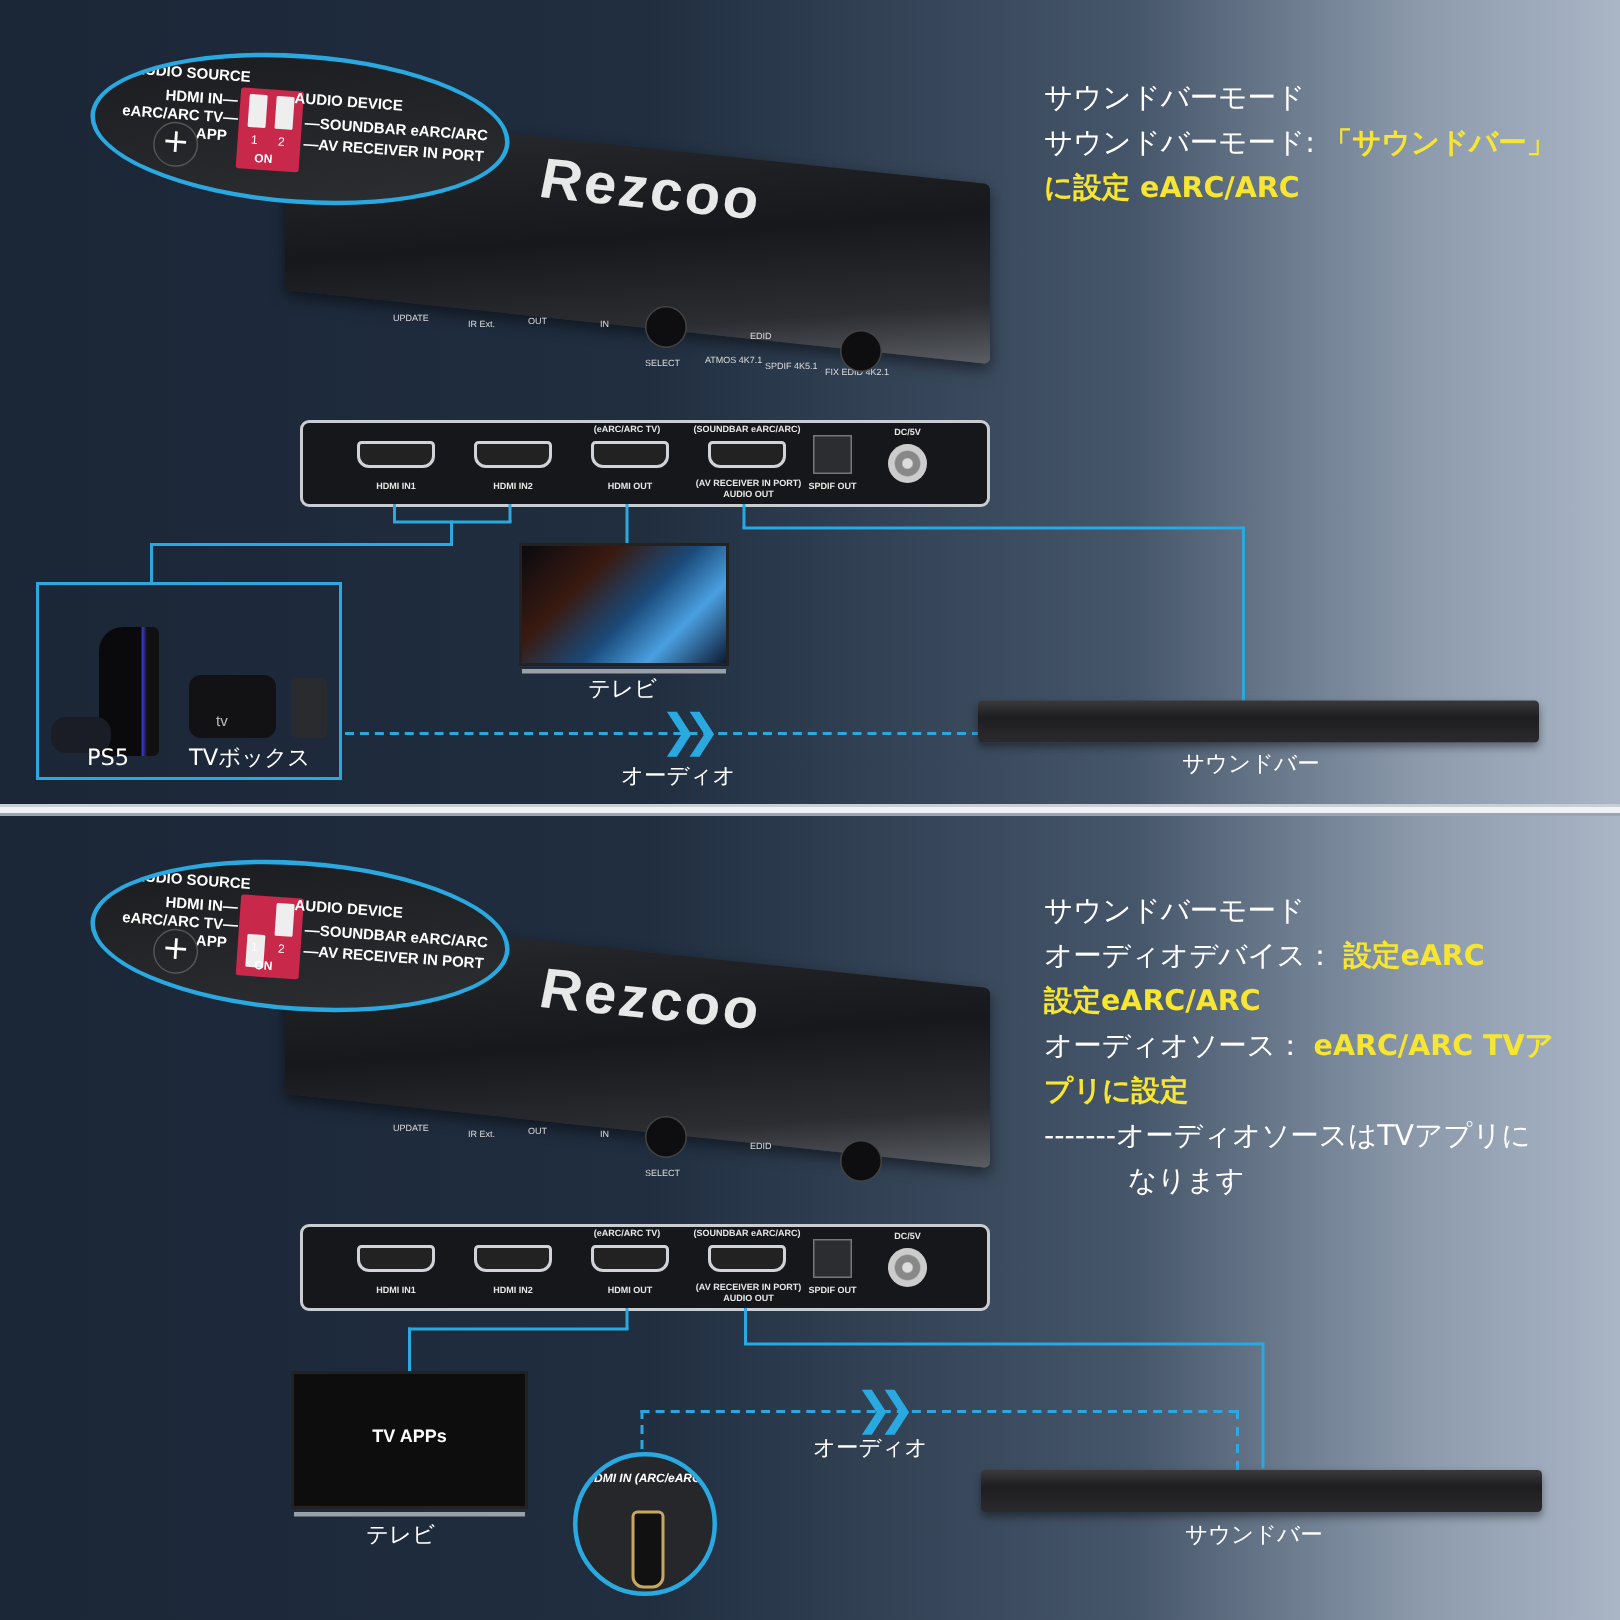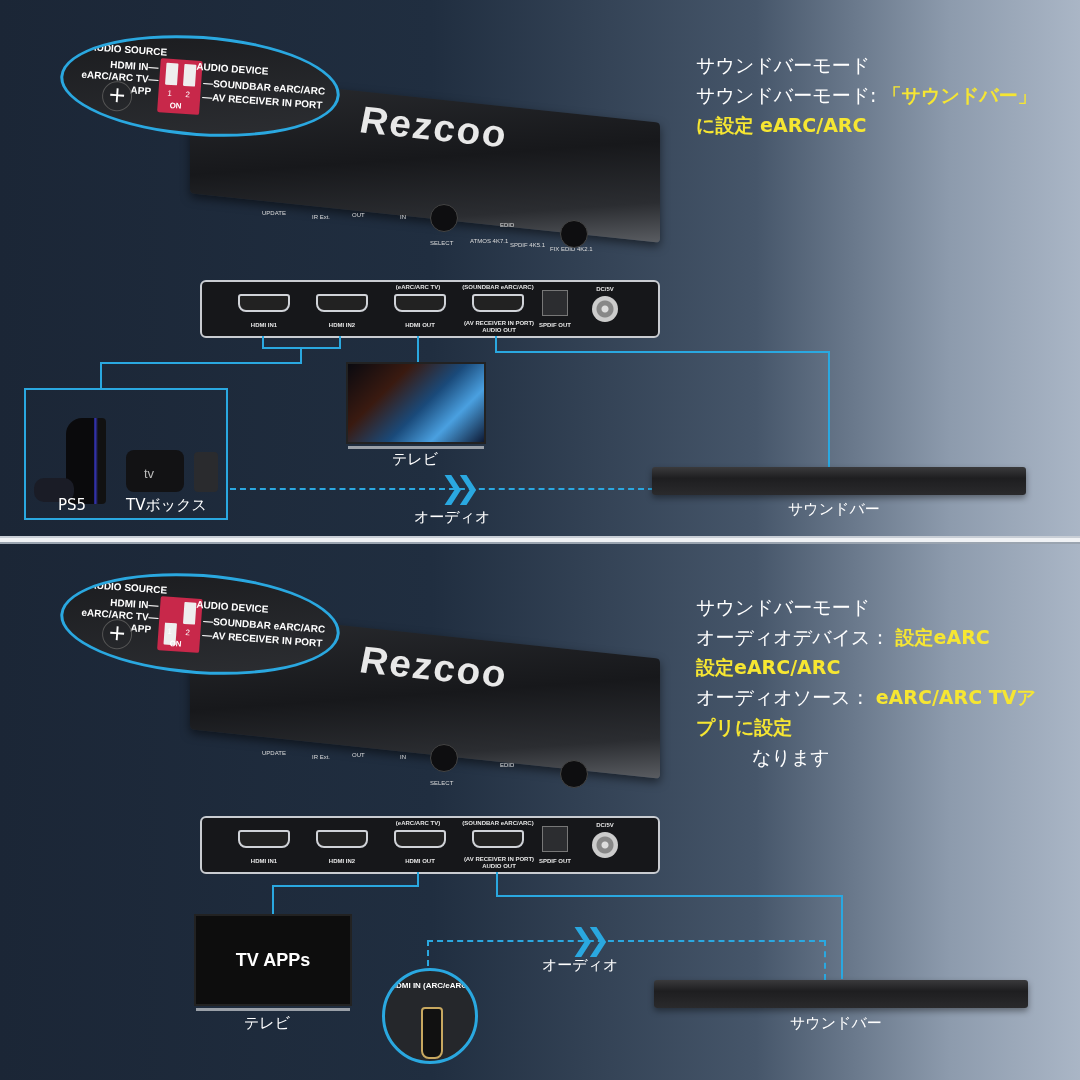--- a/index.html
+++ b/index.html
@@ -42,27 +42,27 @@
     .line { position: absolute; background: #2aa8e0; }
     .dash-h { position: absolute; height: 0; border-top: 2px dashed #2aa8e0; }
     .dash-v { position: absolute; width: 0; border-left: 2px dashed #2aa8e0; }
     .chev { position: absolute; color: #2aa8e0; font-size: 30px; font-weight: bold; letter-spacing: -10px; font-family: "DejaVu Sans", sans-serif; }
 
     .caption { position: absolute; color: #fff; font-size: 15px; font-family: "DejaVu Sans", sans-serif; white-space: nowrap; }
     .source-box { position: absolute; left: 24px; top: 388px; width: 204px; height: 132px; border: 2px solid #2aa8e0; }
     .ps5 { position: absolute; left: 40px; width: 40px; height: 86px; top: 28px; background: linear-gradient(90deg,#0a0a0c 70%, #3a3ad0 72%, #111 80%); border-radius: 16px 4px 4px 4px; }
     .controller { position: absolute; left: 8px; top: 88px; width: 40px; height: 24px; background: #1a1c26; border-radius: 10px; }
     .atv { position: absolute; left: 100px; top: 60px; width: 58px; height: 42px; background: #121214; border-radius: 8px; }
-    .atv-logo { position: absolute; left: 18px; top: 16px; font-size: 13px; color: #bbb; font-family: "Liberation Sans", sans-serif; }
+    .atv-logo { position: absolute; left: 18px; top: 26px; font-size: 10px; color: #bbb; font-family: "Liberation Sans", sans-serif; }
     .remote { position: absolute; left: 168px; top: 62px; width: 24px; height: 40px; background: #2a2b2e; border-radius: 4px; }
 
     .tv { position: absolute; background: linear-gradient(135deg, #0a0a10 0%, #3a1a10 30%, #1a4a7a 55%, #4aa0e0 75%, #0e1a34 100%); border: 2px solid #222; }
     .tv.black { background: #0d0d0d; }
     .tv-stand { position: absolute; height: 3px; background: #9aa0a8; }
-    .tv-apps { position: absolute; width: 100%; text-align: center; top: 34px; color: #fff; font-size: 18px; font-family: "Liberation Sans", sans-serif; font-weight: bold; }
+    .tv-apps { position: absolute; width: 100%; text-align: center; top: 34px; color: #fff; font-size: 12px; font-family: "Liberation Sans", sans-serif; font-weight: bold; }
 
     .soundbar { position: absolute; height: 28px; background: linear-gradient(180deg, #3a3a3c 0%, #1e1e20 40%, #2a2a2c 100%); border-radius: 3px; box-shadow: 0 3px 6px rgba(0,0,0,.4); }
 
     .hdmi-bubble { position: absolute; left: 382px; top: 968px; width: 96px; height: 96px; border-radius: 50%; border: 3px solid #2aa8e0; background: #25272b; overflow: hidden; }
     .hdmi-bubble .t { position: absolute; width: 100%; text-align: center; top: 10px; font-size: 8px; color: #fff; font-family: "Liberation Sans", sans-serif; font-weight: bold; line-height: 10px; }
     .hdmi-bubble .p { position: absolute; left: 36px; top: 36px; width: 22px; height: 52px; border: 2px solid #c8a860; border-radius: 4px 4px 8px 8px; background: #111; }
   </style>
 </head>
 <body>
 
@@ -207,20 +207,21 @@
     <div class="bubble-text" style="left:140px; top:38px;">—SOUNDBAR eARC/ARC</div>
     <div class="bubble-text" style="left:140px; top:52px;">—AV RECEIVER IN PORT</div>
   </div>
 
   <div class="info" style="top:48px;">
     <div>サウンドバーモード</div>
     <div><span>オーディオデバイス： </span><span class="hl">設定eARC</span></div>
     <div class="hl">設定eARC/ARC</div>
     <div><span>オーディオソース： </span><span class="hl">eARC/ARC TVア</span></div>
     <div class="hl">プリに設定</div>
+    <div>-------オーディオソースはTVアプリに</div>
     <div class="indent">なります</div>
   </div>
 
   <div class="line" style="left:417px; top:328px; width:2px; height:14px;"></div>
   <div class="line" style="left:272px; top:341px; width:147px; height:2px;"></div>
   <div class="line" style="left:272px; top:341px; width:2px; height:30px;"></div>
   <div class="line" style="left:496px; top:328px; width:2px; height:24px;"></div>
   <div class="line" style="left:496px; top:351px; width:346px; height:2px;"></div>
   <div class="line" style="left:841px; top:351px; width:2px; height:84px;"></div>
 
@@ -229,20 +230,20 @@
   </div>
   <div class="tv-stand" style="left:196px; top:464px; width:154px;"></div>
   <div class="caption" style="left:244px; top:470px;">テレビ</div>
 
   <div class="dash-v" style="left:427px; top:396px; height:36px;"></div>
   <div class="dash-h" style="left:427px; top:396px; width:398px;"></div>
   <div class="dash-v" style="left:824px; top:396px; height:40px;"></div>
   <div class="chev" style="left:570px; top:378px;">❯❯</div>
   <div class="caption" style="left:542px; top:412px;">オーディオ</div>
 
-  <div class="hdmi-bubble" style="top:424px;">
+  <div class="hdmi-bubble" style="top:424px;font-style:italic;">
     <div class="t">HDMI IN (ARC/eARC)</div>
     <div class="p"></div>
   </div>
 
   <div class="soundbar" style="left:654px; top:436px; width:374px;"></div>
   <div class="caption" style="left:790px; top:470px;">サウンドバー</div>
 </div>
 
 </body></html>

